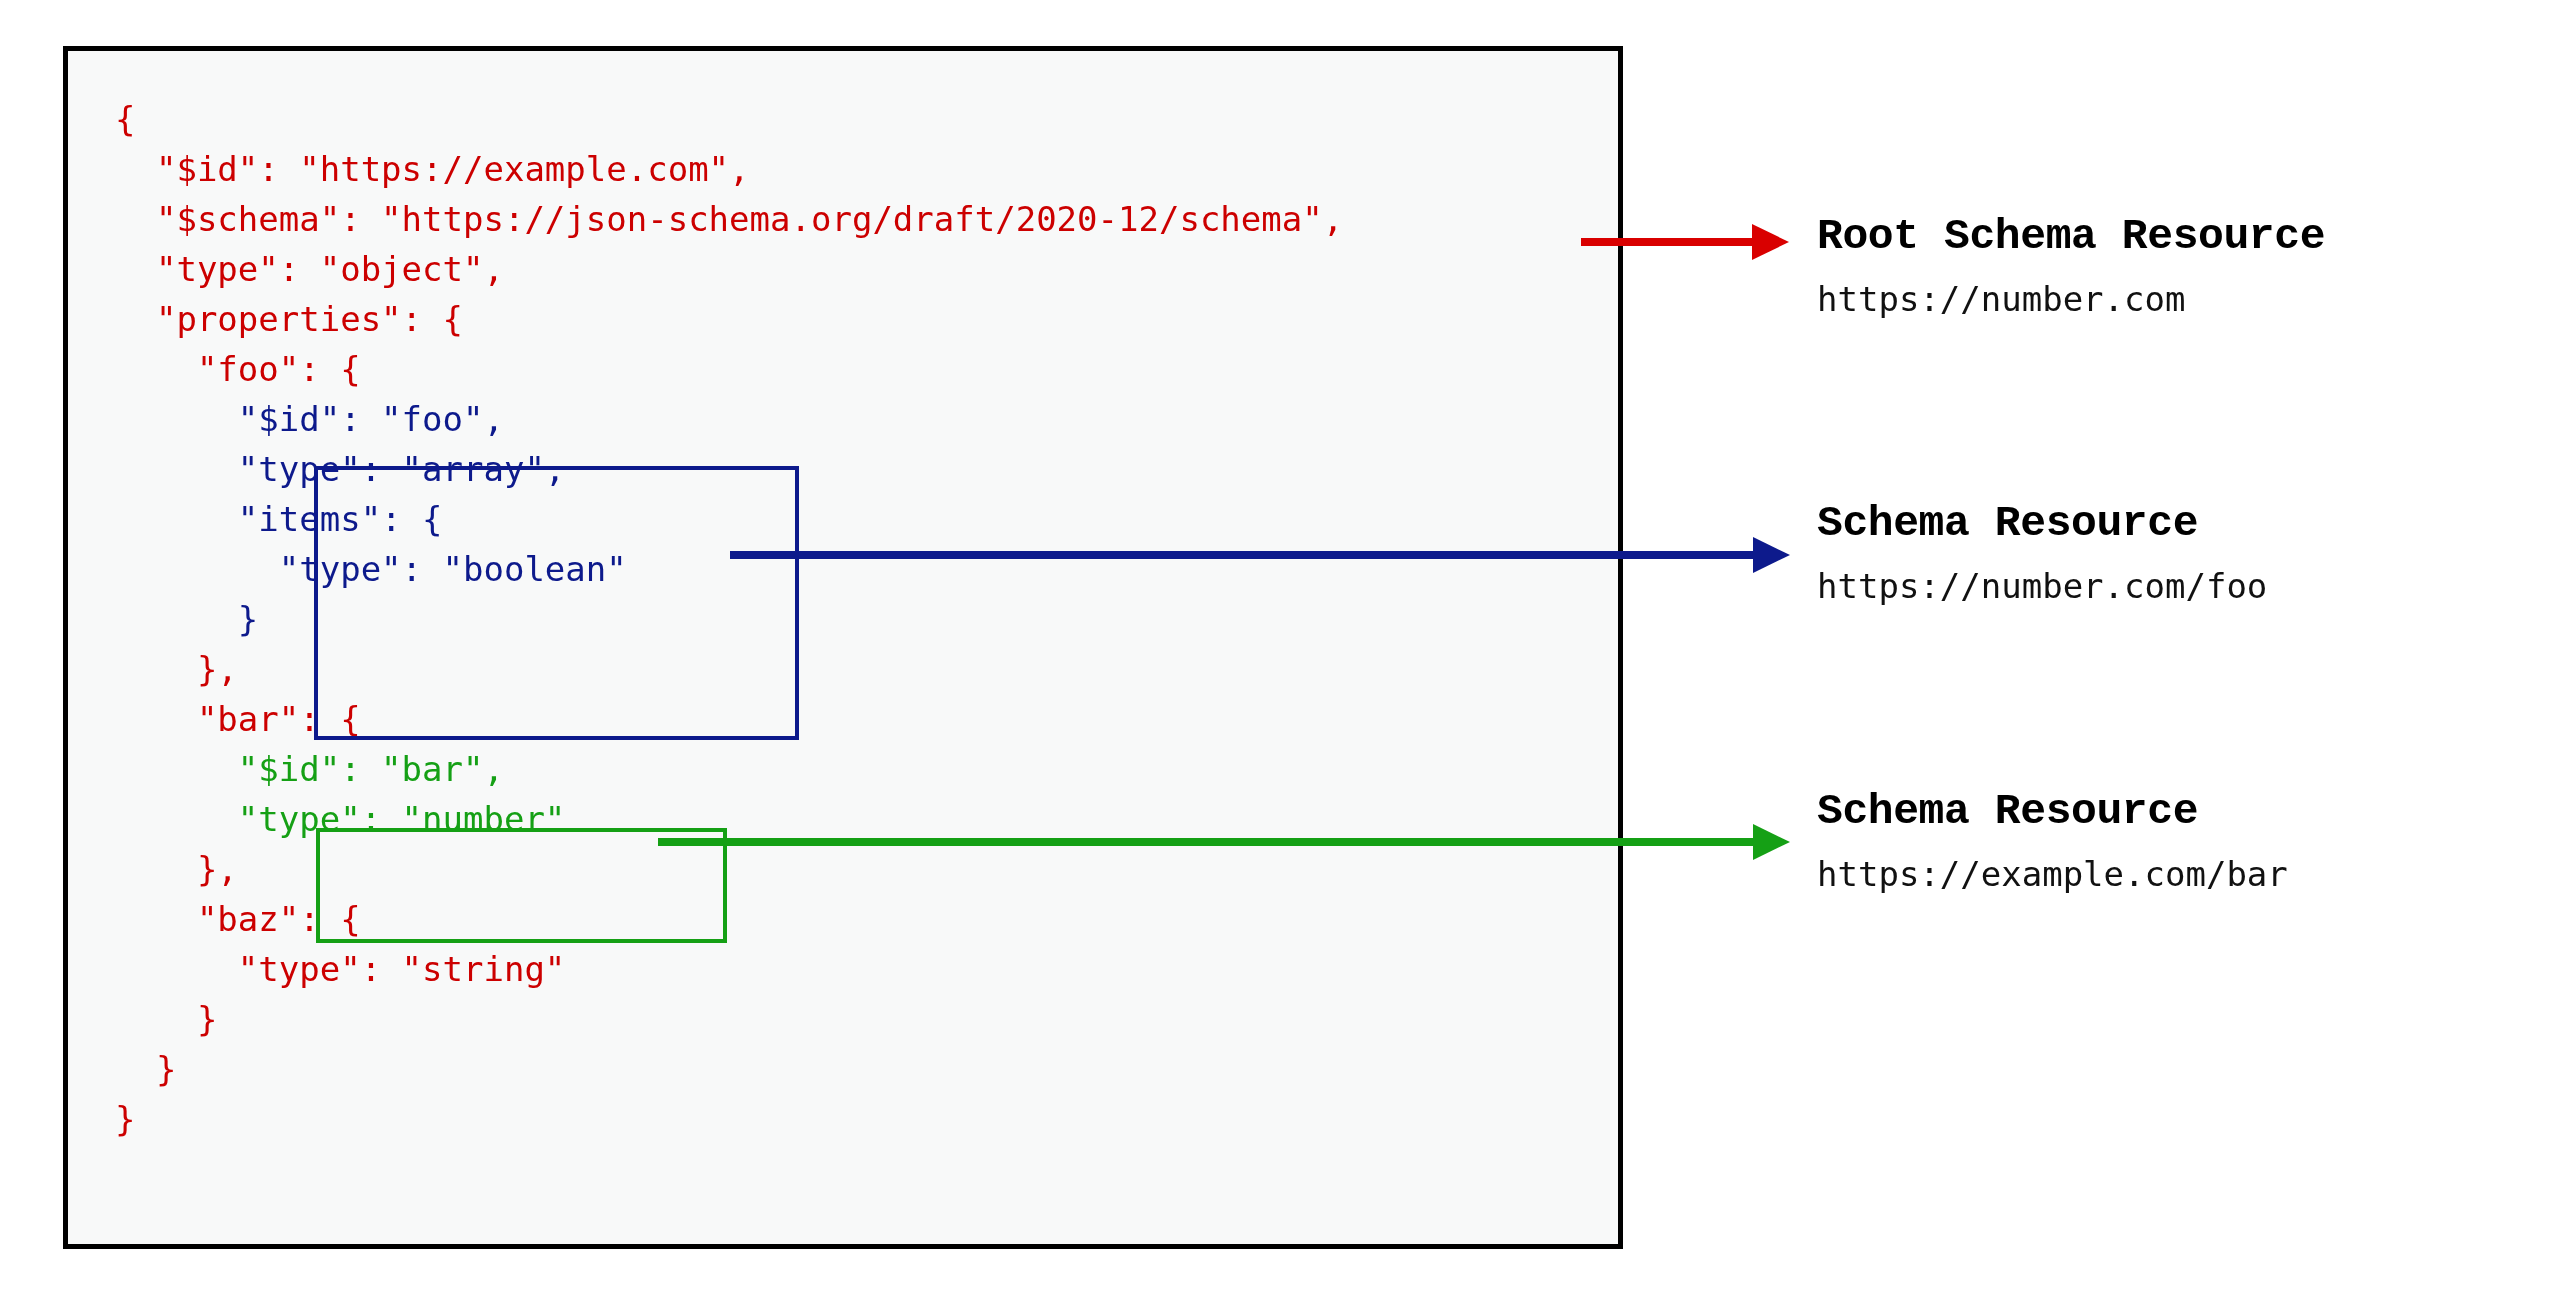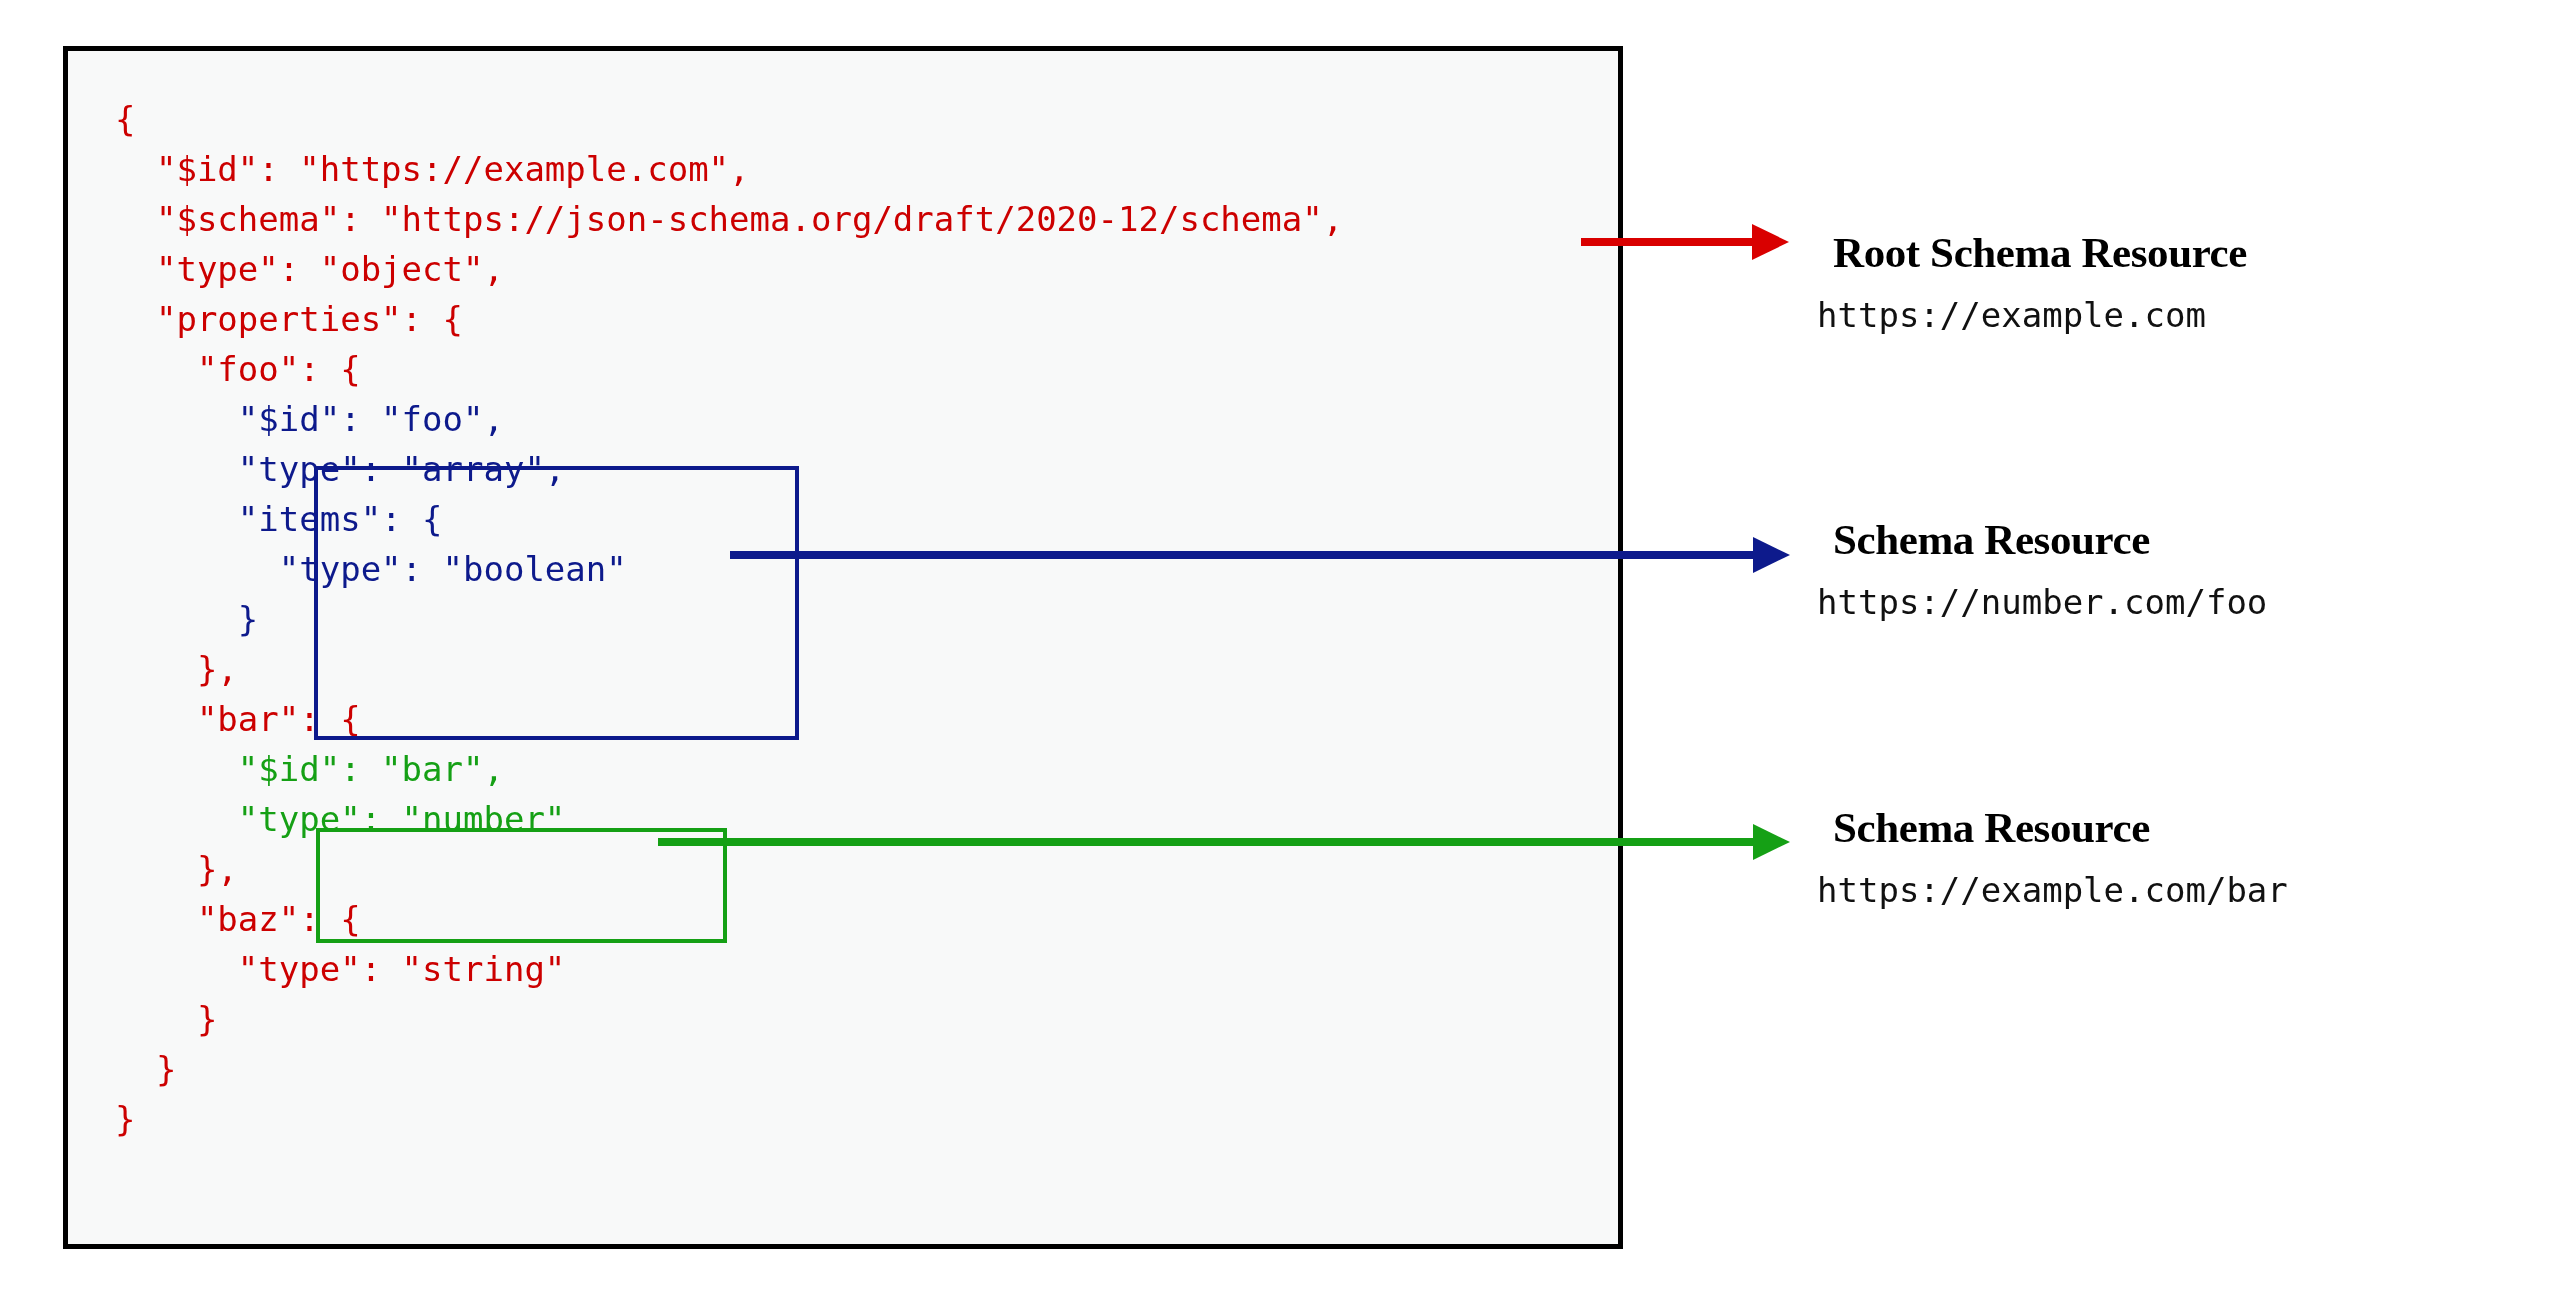--- a/index.html
+++ b/index.html
@@ -97,22 +97,22 @@
   #arrow-bar { left: 658px; top: 842px; width: 1132px; }
   #arrow-bar .shaft { width: 1103px; background: #15a015; }
   #arrow-bar .head  { left: 1095px; border-left: 37px solid #15a015; }
 
   
   .callout {
     position: absolute;
     left: 1817px;
   }
   .callout .title {
-    margin: 16px;
-    font-family: Liberation Serif, serif;
+    margin: 0;
+    font-family: Liberation Mono, monospace;
     font-weight: bold;
     font-size: 43px;
     line-height: 47px;
     color: #000000;
     letter-spacing: -0.4px;
   }
   .callout .uri {
     margin: 18.7px 0 0 0;
     font-family: "DejaVu Sans Mono", monospace;
     font-size: 34px;
@@ -145,21 +145,21 @@
   <div class="head"></div>
 </div>
 
 <div class="arrow" id="arrow-bar">
   <div class="shaft"></div>
   <div class="head"></div>
 </div>
 
 <div class="callout" id="callout-root">
   <p class="title">Root Schema Resource</p>
-  <p class="uri">https://example.com</p>
+  <p class="uri">https://number.com</p>
 </div>
 
 <div class="callout" id="callout-foo">
   <p class="title">Schema Resource</p>
   <p class="uri">https://number.com/foo</p>
 </div>
 
 <div class="callout" id="callout-bar">
   <p class="title">Schema Resource</p>
   <p class="uri">https://example.com/bar</p>

